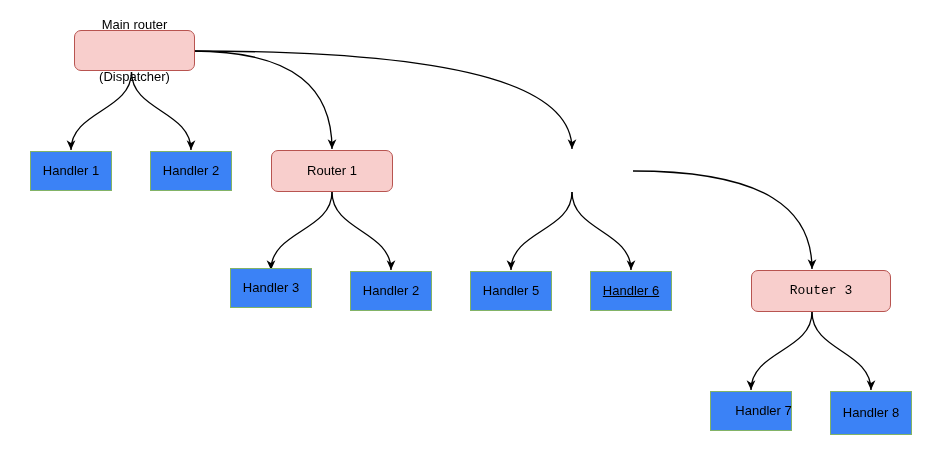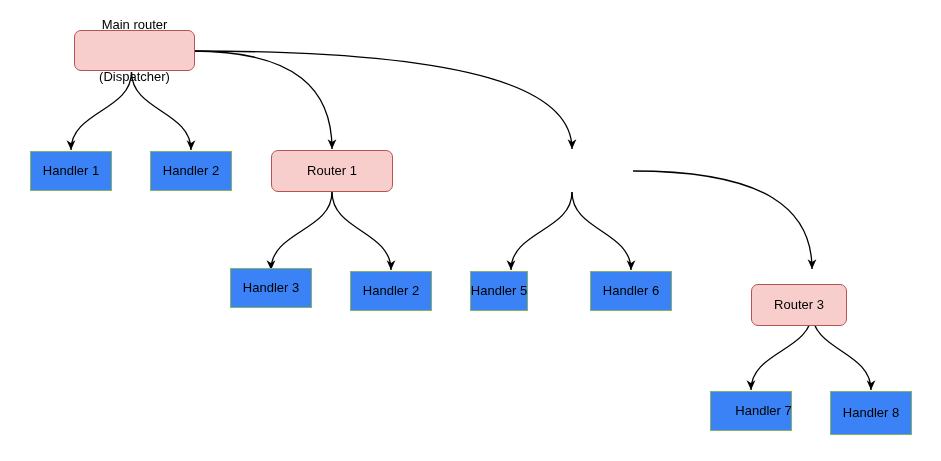--- a/index.html
+++ b/index.html
@@ -89,27 +89,27 @@
     </div>
     <div class="node router" style="left: 271px; top: 150px; width: 122px; height: 42px;">
       <div>Router 1</div>
     </div>
     <div class="node handler" style="left: 230px; top: 268px; width: 82px; height: 40px;">
       <div>Handler 3</div>
     </div>
     <div class="node handler" style="left: 350px; top: 271px; width: 82px; height: 40px;">
       <div>Handler 2</div>
     </div>
-    <div class="node handler" style="left: 470px; top: 271px; width: 58px; height: 40px;">
+    <div class="node handler" style="left: 470px; top: 271px; width: 82px; height: 40px;">
       <div>Handler 5</div>
     </div>
-    <div class="node handler" style="left: 590px; top: 271px; width: 82px; height: 40px;">
+    <div class="node handler" style="left: 590px; top: 271px; width: 82px; height: 40px; text-decoration: underline;">
       <div>Handler 6</div>
     </div>
-    <div class="node router" style="left: 751px; top: 284px; width: 96px; height: 42px;">
+    <div class="node router" style="left: 751px; top: 270px; width: 140px; height: 42px; font-family: Liberation Mono, monospace;">
       <div>Router 3</div>
     </div>
     <div class="node handler" style="left: 710px; top: 391px; width: 82px; height: 40px; padding-left: 25px;">
       <div>Handler 7</div>
     </div>
     <div class="node handler" style="left: 830px; top: 391px; width: 82px; height: 44px;">
       <div>Handler 8</div>
     </div>
   </div>
 

